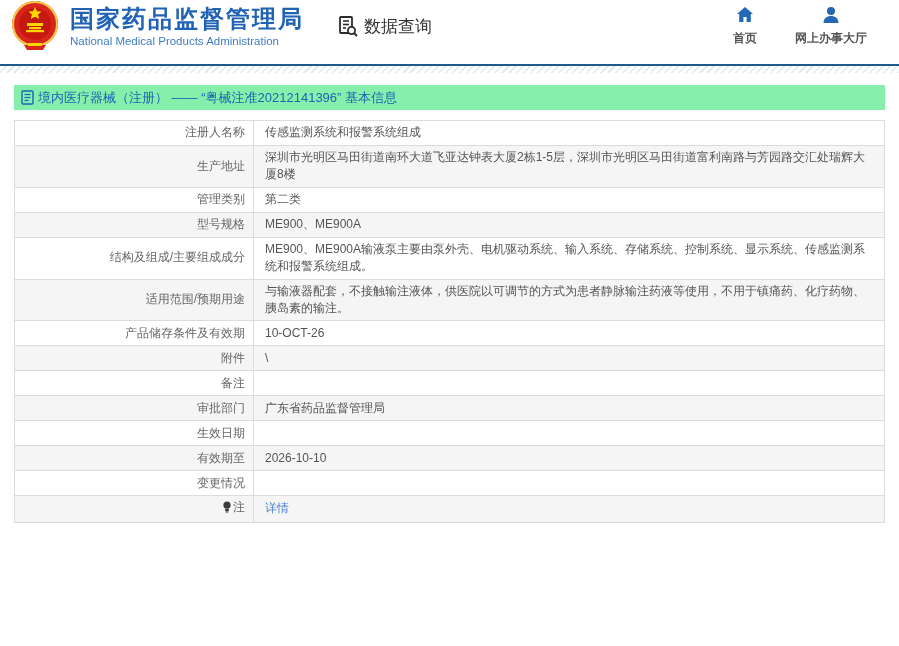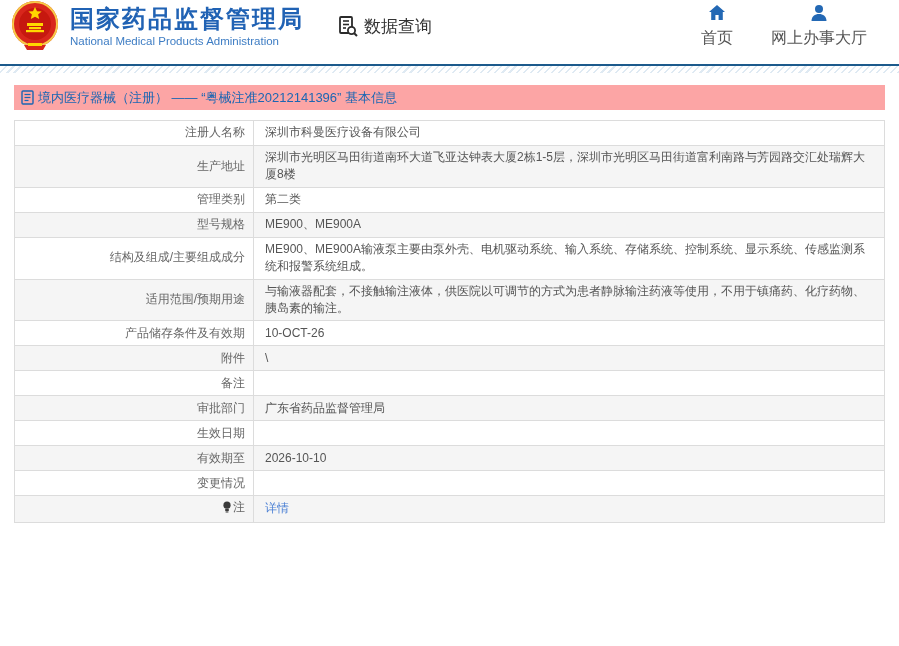--- a/index.html
+++ b/index.html
@@ -13,28 +13,28 @@
   .org-names { margin-left:10px; }
   .org-cn { font-size:24px; font-weight:bold; color:#2062b4; letter-spacing:2px; line-height:1.15; }
   .org-en { font-size:11.5px; color:#3e7dc4; margin-top:2px; }
   .nav-query { display:flex; align-items:center; margin-left:32px; cursor:pointer; }
   .nav-query .q-icon { width:24px; height:24px; margin-right:4px; }
   .nav-query .q-label { font-size:17px; color:#333; }
   .spacer { flex:1; }
   .nav-right { display:flex; align-items:flex-start; gap:38px; margin-right:10px; }
   .nav-mini { display:flex; flex-direction:column; align-items:center; cursor:pointer; }
   .nav-mini svg { width:20px; height:20px; }
-  .nav-mini .m-label { font-size:16px; color:#555; margin-top:5px; white-space:nowrap; }
+  .nav-mini .m-label { font-size:12px; color:#555; margin-top:5px; white-space:nowrap;font-weight:bold; }
 
   .header-divider { height:2px; background:#1c5a8c; }
   .hatch-band { height:7px; background:repeating-linear-gradient(-45deg,#dfeaf3 0 1.5px,#ffffff 1.5px 5px); }
 
   
   .content { padding:12px 14px 0 14px; }
-  .section-bar { height:25px; background:#fca5a5; display:flex; align-items:center; padding-left:7px; }
+  .section-bar { height:25px; background:#86efac; display:flex; align-items:center; padding-left:7px; }
   .doc-icon { width:13px; height:15px; margin-right:4px; flex:0 0 auto; }
   .section-title { font-size:13px; color:#1a66b3; }
 
   table.reg { width:100%; border-collapse:collapse; table-layout:fixed; margin-top:10px; }
   .c-label { width:239px; }
   tr.row { height:25px; }
   tr.row:nth-child(even) { background:#f5f5f5; }
   td { border:1px solid #dcdcdc; font-size:12px; line-height:1.45; vertical-align:middle; }
   td.lbl { text-align:right; color:#666; padding:3px 8px 3px 4px; }
   td.val { text-align:left; color:#555; padding:3px 10px 3px 11px; word-break:break-all; }
@@ -110,21 +110,21 @@
   </div>
 
   <table class="reg">
     <colgroup>
         <col class="c-label">
         <col>
       </colgroup>
     <tbody>
       <tr class="row">
           <td class="lbl">注册人名称</td>
-          <td class="val">深圳市科曼医疗设备有限公司</td>
+          <td class="val">传感监测系统和报警系统组成</td>
         </tr>
       <tr class="row">
           <td class="lbl">生产地址</td>
           <td class="val">深圳市光明区马田街道南环大道飞亚达钟表大厦2栋1-5层，深圳市光明区马田街道富利南路与芳园路交汇处瑞辉大厦8楼</td>
         </tr>
       <tr class="row">
           <td class="lbl">管理类别</td>
           <td class="val">第二类</td>
         </tr>
       <tr class="row">

